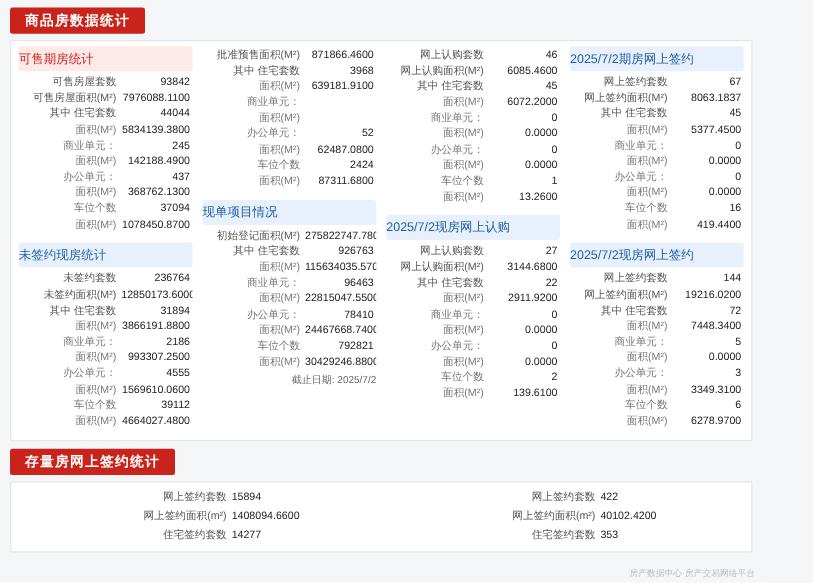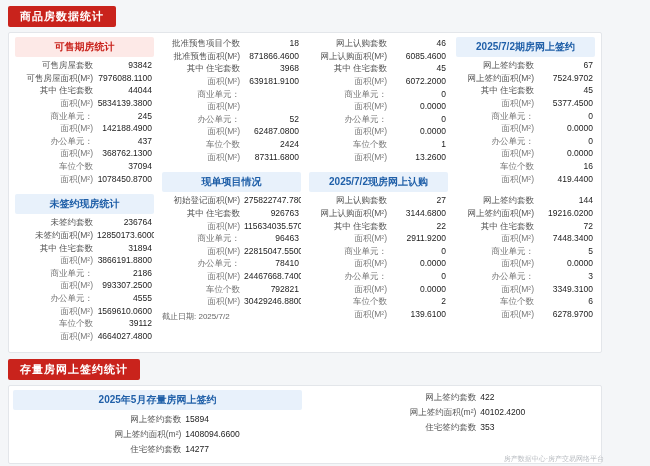--- a/index.html
+++ b/index.html
@@ -40,23 +40,22 @@
   .col{flex:1;min-width:0;}
 
   .card{
     background:#fff;
     box-sizing:border-box;
     padding:0 2px 3px 2px;
   }
   .card + .card{margin-top:6px;}
 
   .card-head{
-    text-align:center;
     font-size:10px;
-    font-weight:bold;
+    font-weight:normal;
     padding:3px 0;
     margin-bottom:2px;
     border-radius:2px;
   }
   .head-red{background:#fde9e7;color:#c9231c;}
   .head-blue{background:#e8f1fb;color:#1f5fa8;}
 
   table.kv{
     width:100%;
     border-collapse:collapse;
@@ -67,21 +66,21 @@
     padding:1px 2px;
     line-height:1.25;
     white-space:nowrap;
     overflow:hidden;
   }
   td.k{text-align:right;color:#555;width:58%;}
   td.v{text-align:right;color:#222;width:42%;padding-right:4px;}
   td.k.indent{color:#777;}
 
   .note{
-    text-align:left;
+    text-align:right;
     font-size:8px;
     color:#666;
     padding-top:3px;
   }
 
   .bottom-grid{display:flex;gap:6px;}
   .bottom-col{flex:1;}
   .bottom-card{background:#fff;}
   .bottom-card .card-head{font-size:10px;}
 
@@ -204,24 +203,20 @@
                 </tr>
           </tbody>
             </table>
         </div>
       </div>
 
       <div class="col">
         <div class="card">
           <table class="kv">
             <tbody>
-                <tr>
-                  <td class="k">批准预售项目个数</td>
-                  <td class="v">18</td>
-                </tr>
             <tr>
                   <td class="k">批准预售面积(M²)</td>
                   <td class="v">871866.4600</td>
                 </tr>
             <tr>
                   <td class="k">其中    住宅套数</td>
                   <td class="v">3968</td>
                 </tr>
             <tr>
                   <td class="k indent">面积(M²)</td>
@@ -402,21 +397,21 @@
         <div class="card">
           <div class="card-head head-blue">2025/7/2期房网上签约</div>
           <table class="kv">
             <tbody>
                 <tr>
                   <td class="k">网上签约套数</td>
                   <td class="v">67</td>
                 </tr>
             <tr>
                   <td class="k">网上签约面积(M²)</td>
-                  <td class="v">7524.9702</td>
+                  <td class="v">8063.1837</td>
                 </tr>
             <tr>
                   <td class="k">其中    住宅套数</td>
                   <td class="v">45</td>
                 </tr>
             <tr>
                   <td class="k indent">面积(M²)</td>
                   <td class="v">5377.4500</td>
                 </tr>
             <tr>
@@ -441,20 +436,21 @@
                 </tr>
             <tr>
                   <td class="k indent">面积(M²)</td>
                   <td class="v">419.4400</td>
                 </tr>
           </tbody>
             </table>
         </div>
 
         <div class="card">
+          <div class="card-head head-blue">2025/7/2现房网上签约</div>
           <table class="kv">
             <tbody>
                 <tr>
                   <td class="k">网上签约套数</td>
                   <td class="v">144</td>
                 </tr>
             <tr>
                   <td class="k">网上签约面积(M²)</td>
                   <td class="v">19216.0200</td>
                 </tr>
@@ -499,21 +495,20 @@
   </div>
 
   <div class="spacer"></div>
 
   <div class="section-title">存量房网上签约统计</div>
 
   <div class="panel">
     <div class="bottom-grid">
       <div class="bottom-col">
         <div class="bottom-card">
-          <div class="card-head head-blue">2025年5月存量房网上签约</div>
           <table class="kv2">
             <tbody>
                 <tr>
                   <td class="k">网上签约套数</td>
                   <td class="v">15894</td>
                 </tr>
             <tr>
                   <td class="k">网上签约面积(m²)</td>
                   <td class="v">1408094.6600</td>
                 </tr>

